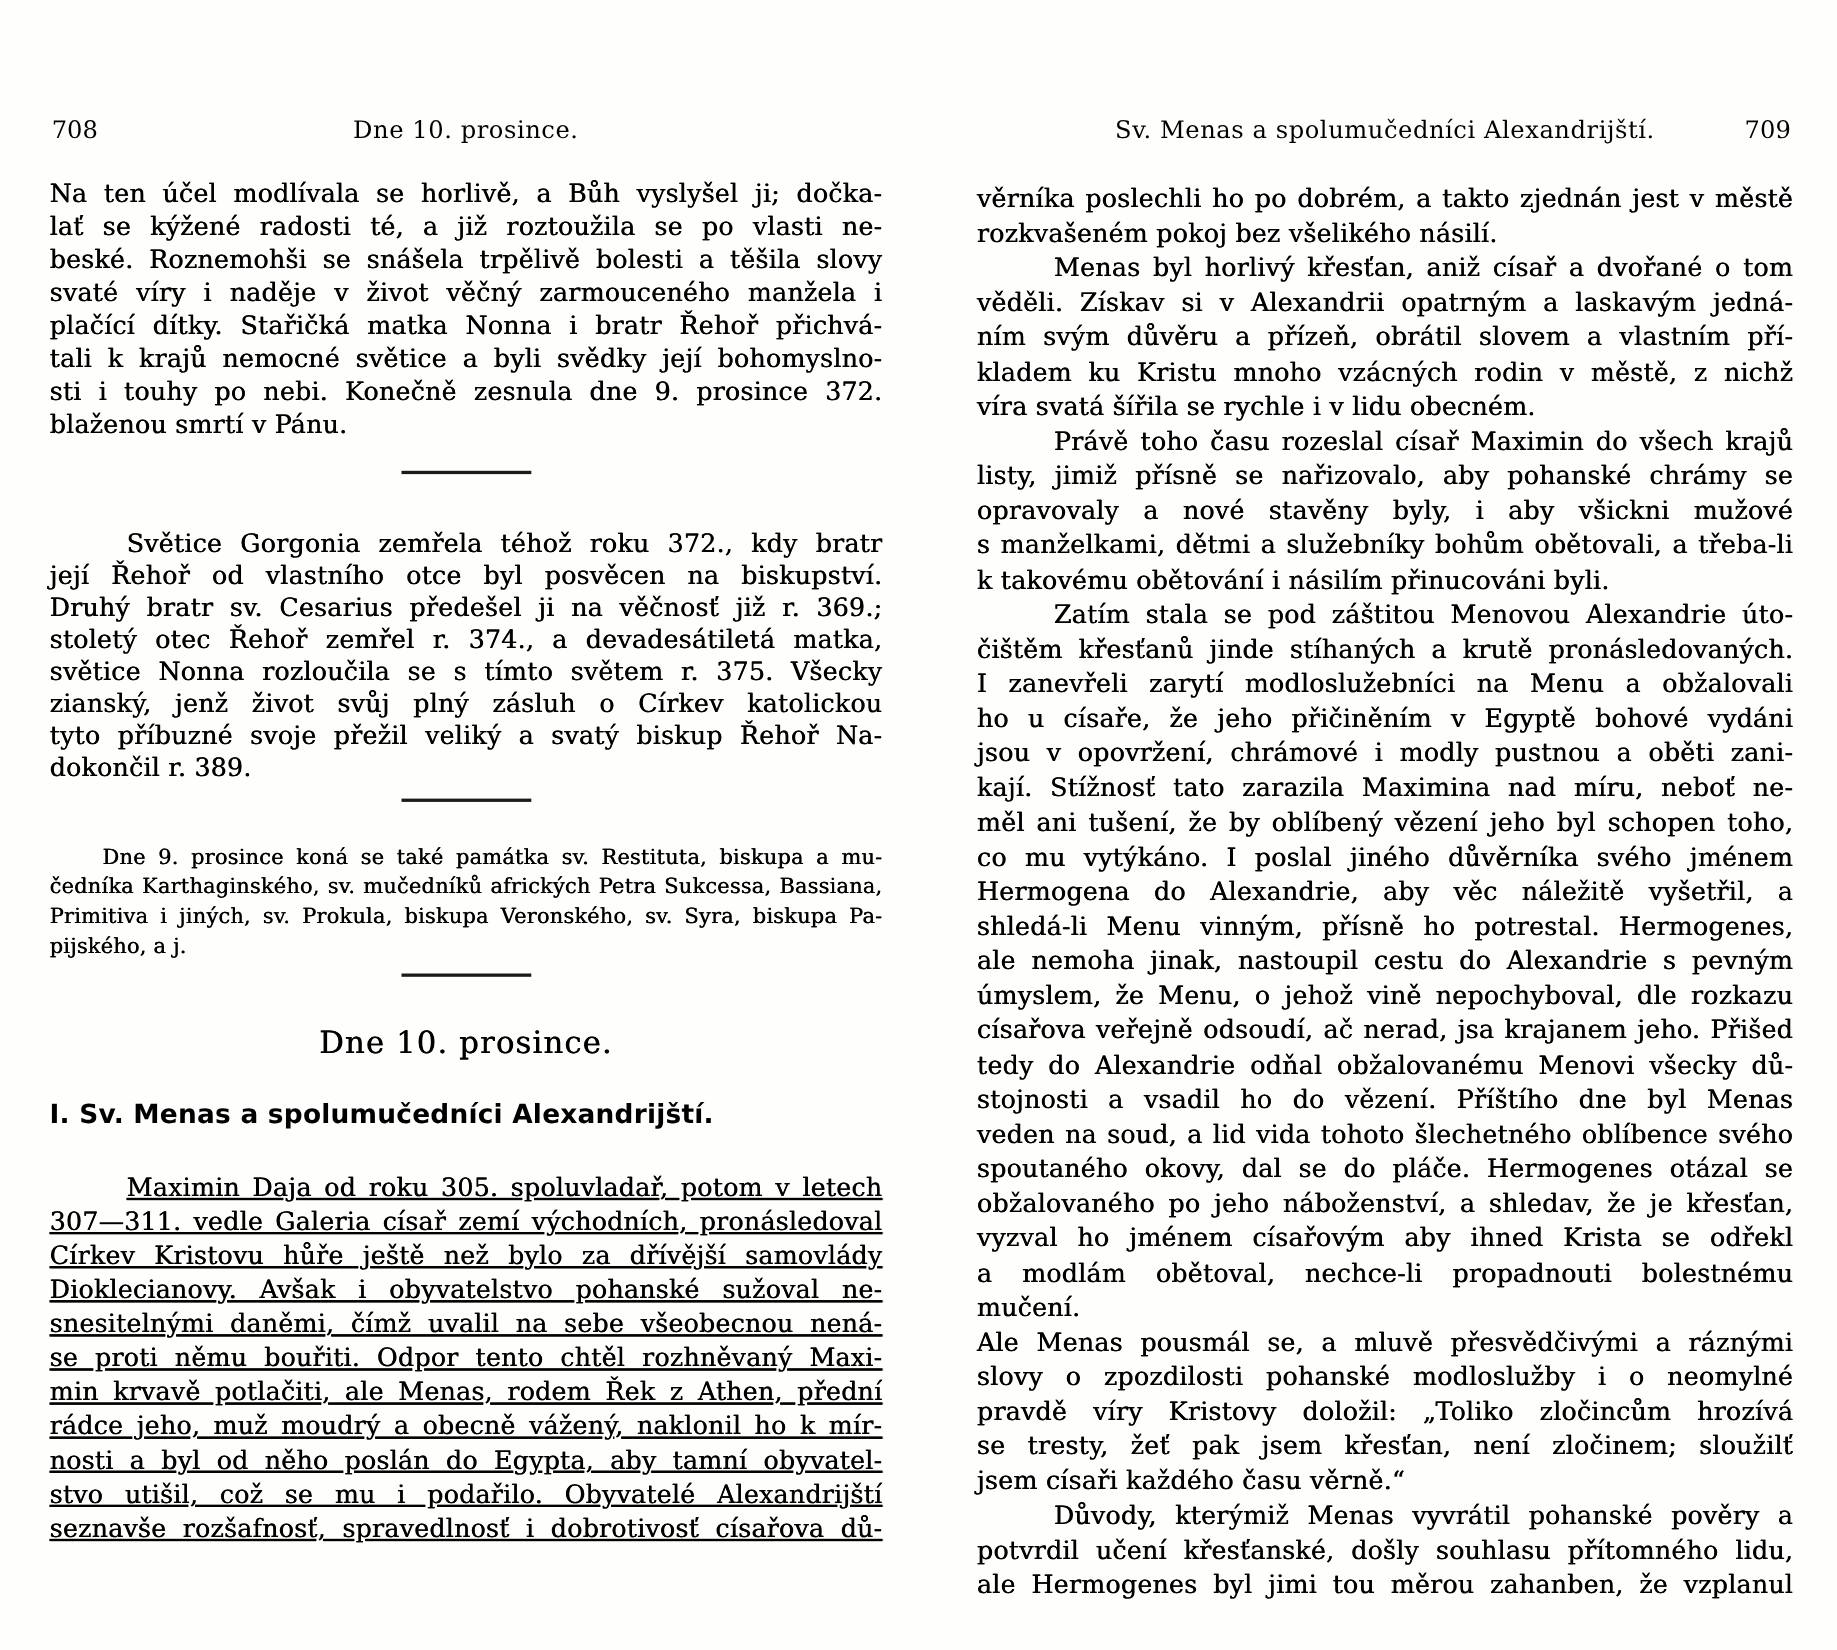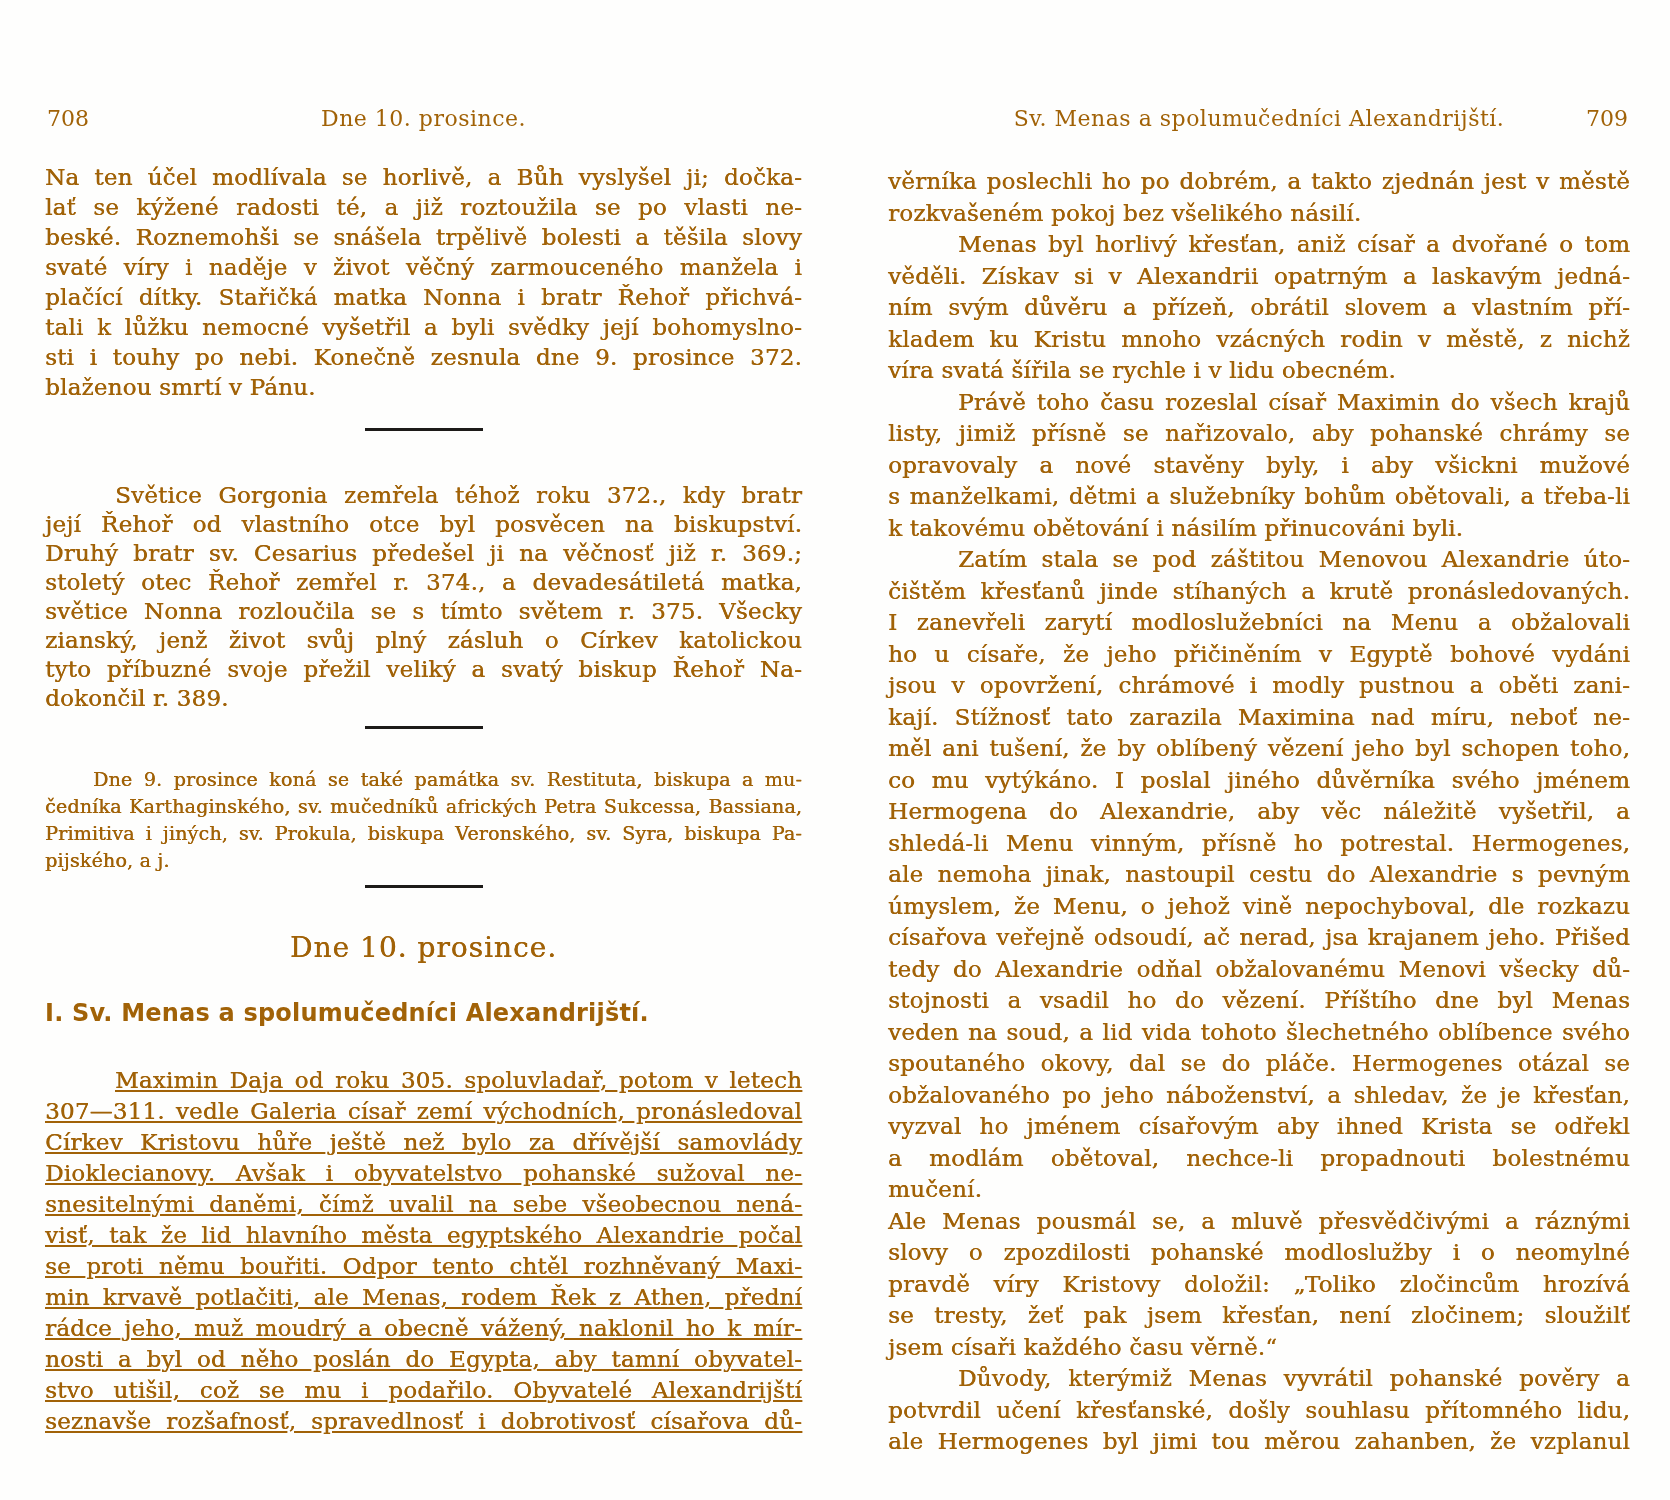--- a/index.html
+++ b/index.html
@@ -1,18 +1,18 @@
 <!DOCTYPE html>
 <html><head>
 <meta charset="utf-8">
 <style>
   html,body{margin:0;padding:0;background:#ffffff;}
   .sheet{
     position:relative;width:1670px;height:1500px;background:#fefefd;
-    color:#a16207;font-family:"DejaVu Serif","Liberation Serif",serif;
+    color:#000000;font-family:"DejaVu Serif","Liberation Serif",serif;
     overflow:hidden;
   }
   .page{position:absolute;top:0;}
   .page.left{left:45px;width:757px;}
   .page.right{left:888px;width:742px;}
 
   .runhead{position:relative;height:26px;margin-top:106px;font-size:22px;line-height:26px;}
   .runtitle{display:block;text-align:center;letter-spacing:0.5px;}
   .pagenum{position:absolute;top:0;}
   .pn-left{left:2px;}
@@ -53,21 +53,21 @@
       <span class="pagenum pn-left">708</span>
       <span class="runtitle">Dne 10. prosince.</span>
     </div>
 
     <div class="para p1">
         <div class="ln">Na ten účel modlívala se horlivě, a Bůh vyslyšel ji; dočka-</div>
         <div class="ln">lať se kýžené radosti té, a již roztoužila se po vlasti ne-</div>
         <div class="ln">beské. Roznemohši se snášela trpělivě bolesti a těšila slovy</div>
         <div class="ln">svaté víry i naděje v život věčný zarmouceného manžela i</div>
         <div class="ln">plačící dítky. Stařičká matka Nonna i bratr Řehoř přichvá-</div>
-        <div class="ln">tali k lůžku nemocné vyšetřil a byli svědky její bohomyslno-</div>
+        <div class="ln">tali k krajů nemocné světice a byli svědky její bohomyslno-</div>
         <div class="ln">sti i touhy po nebi. Konečně zesnula dne 9. prosince 372.</div>
         <div class="ln end">blaženou smrtí v Pánu.</div>
       </div>
 
     <div class="rule rule1"></div>
 
     <div class="para p2">
         <div class="ln ind">Světice Gorgonia zemřela téhož roku 372., kdy bratr</div>
         <div class="ln">její Řehoř od vlastního otce byl posvěcen na biskupství.</div>
         <div class="ln">Druhý bratr sv. Cesarius předešel ji na věčnosť již r. 369.;</div>
@@ -92,21 +92,20 @@
     <h2 class="date-heading">Dne 10. prosince.</h2>
 
     <h1 class="chapter-heading">I. Sv. Menas a spolumučedníci Alexandrijští.</h1>
 
     <div class="para p3">
         <div class="ln ind">Maximin Daja od roku 305. spoluvladař, potom v letech</div>
         <div class="ln">307—311. vedle Galeria císař zemí východních, pronásledoval</div>
         <div class="ln">Církev Kristovu hůře ještě než bylo za dřívější samovlády</div>
         <div class="ln">Dioklecianovy. Avšak i obyvatelstvo pohanské sužoval ne-</div>
         <div class="ln">snesitelnými daněmi, čímž uvalil na sebe všeobecnou nená-</div>
-        <div class="ln">visť, tak že lid hlavního města egyptského Alexandrie počal</div>
         <div class="ln">se proti němu bouřiti. Odpor tento chtěl rozhněvaný Maxi-</div>
         <div class="ln">min krvavě potlačiti, ale Menas, rodem Řek z Athen, přední</div>
         <div class="ln">rádce jeho, muž moudrý a obecně vážený, naklonil ho k mír-</div>
         <div class="ln">nosti a byl od něho poslán do Egypta, aby tamní obyvatel-</div>
         <div class="ln">stvo utišil, což se mu i podařilo. Obyvatelé Alexandrijští</div>
         <div class="ln">seznavše rozšafnosť, spravedlnosť i dobrotivosť císařova dů-</div>
       </div>
   </div>
 
   <div class="page right">

